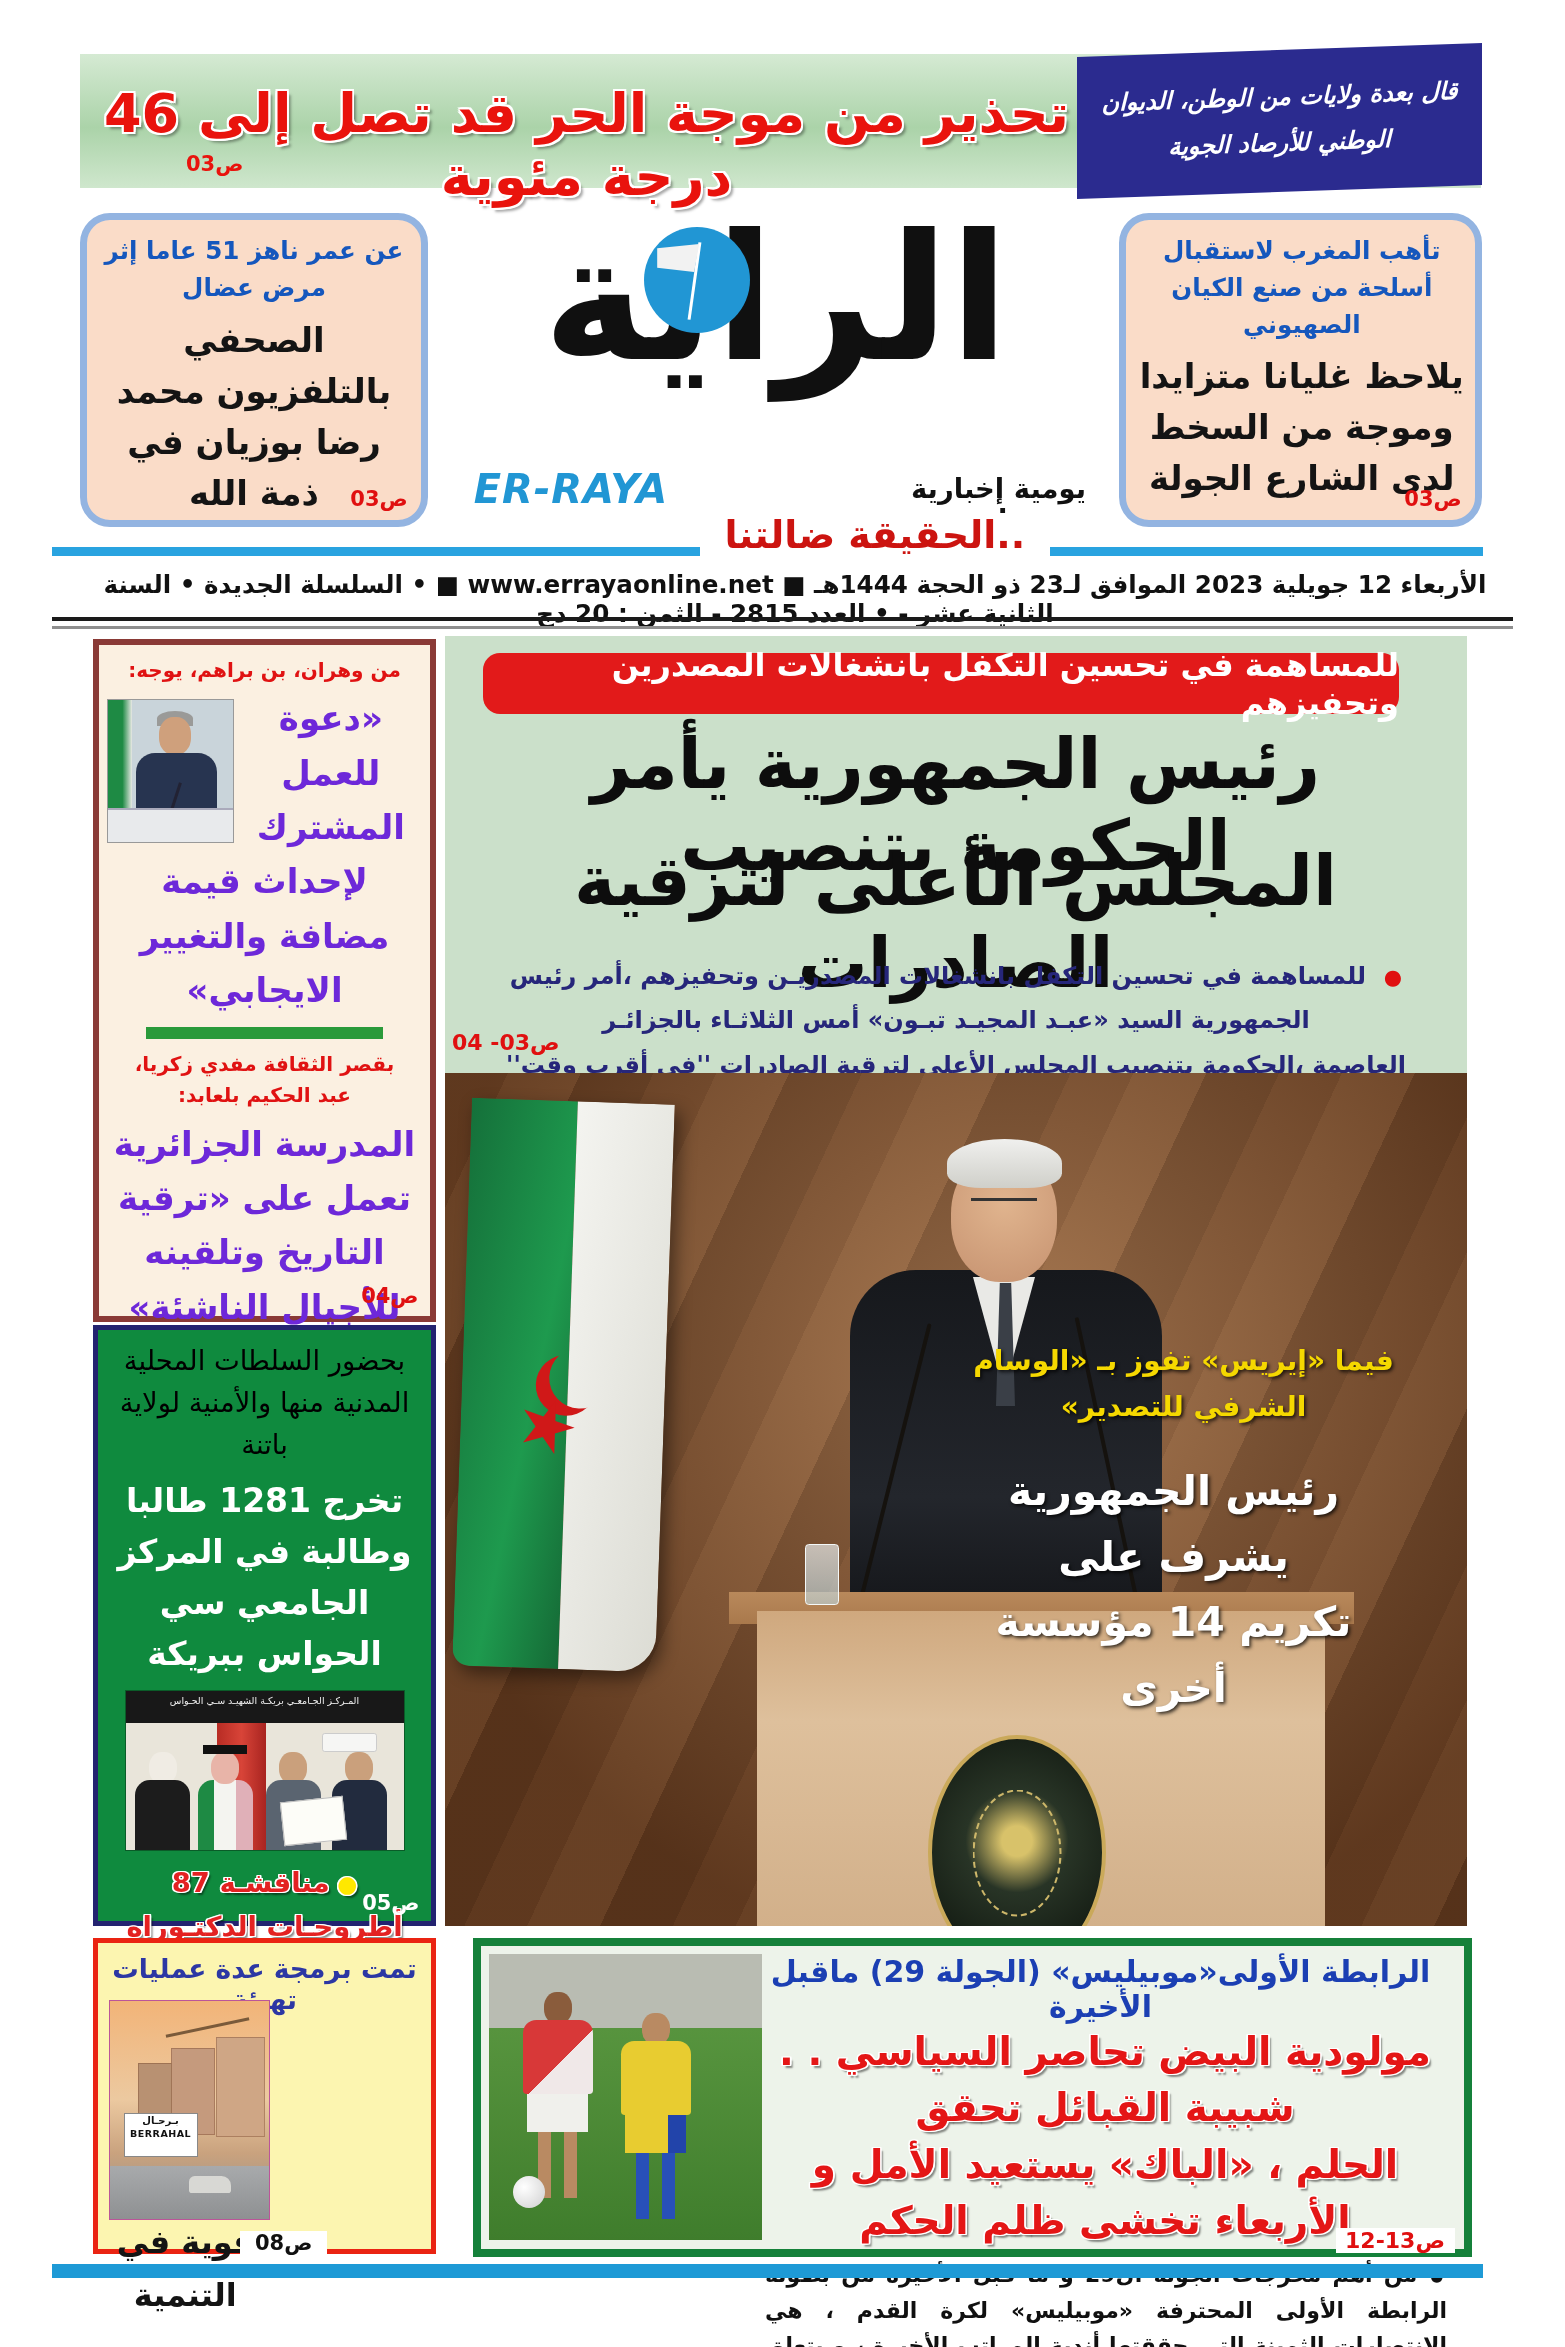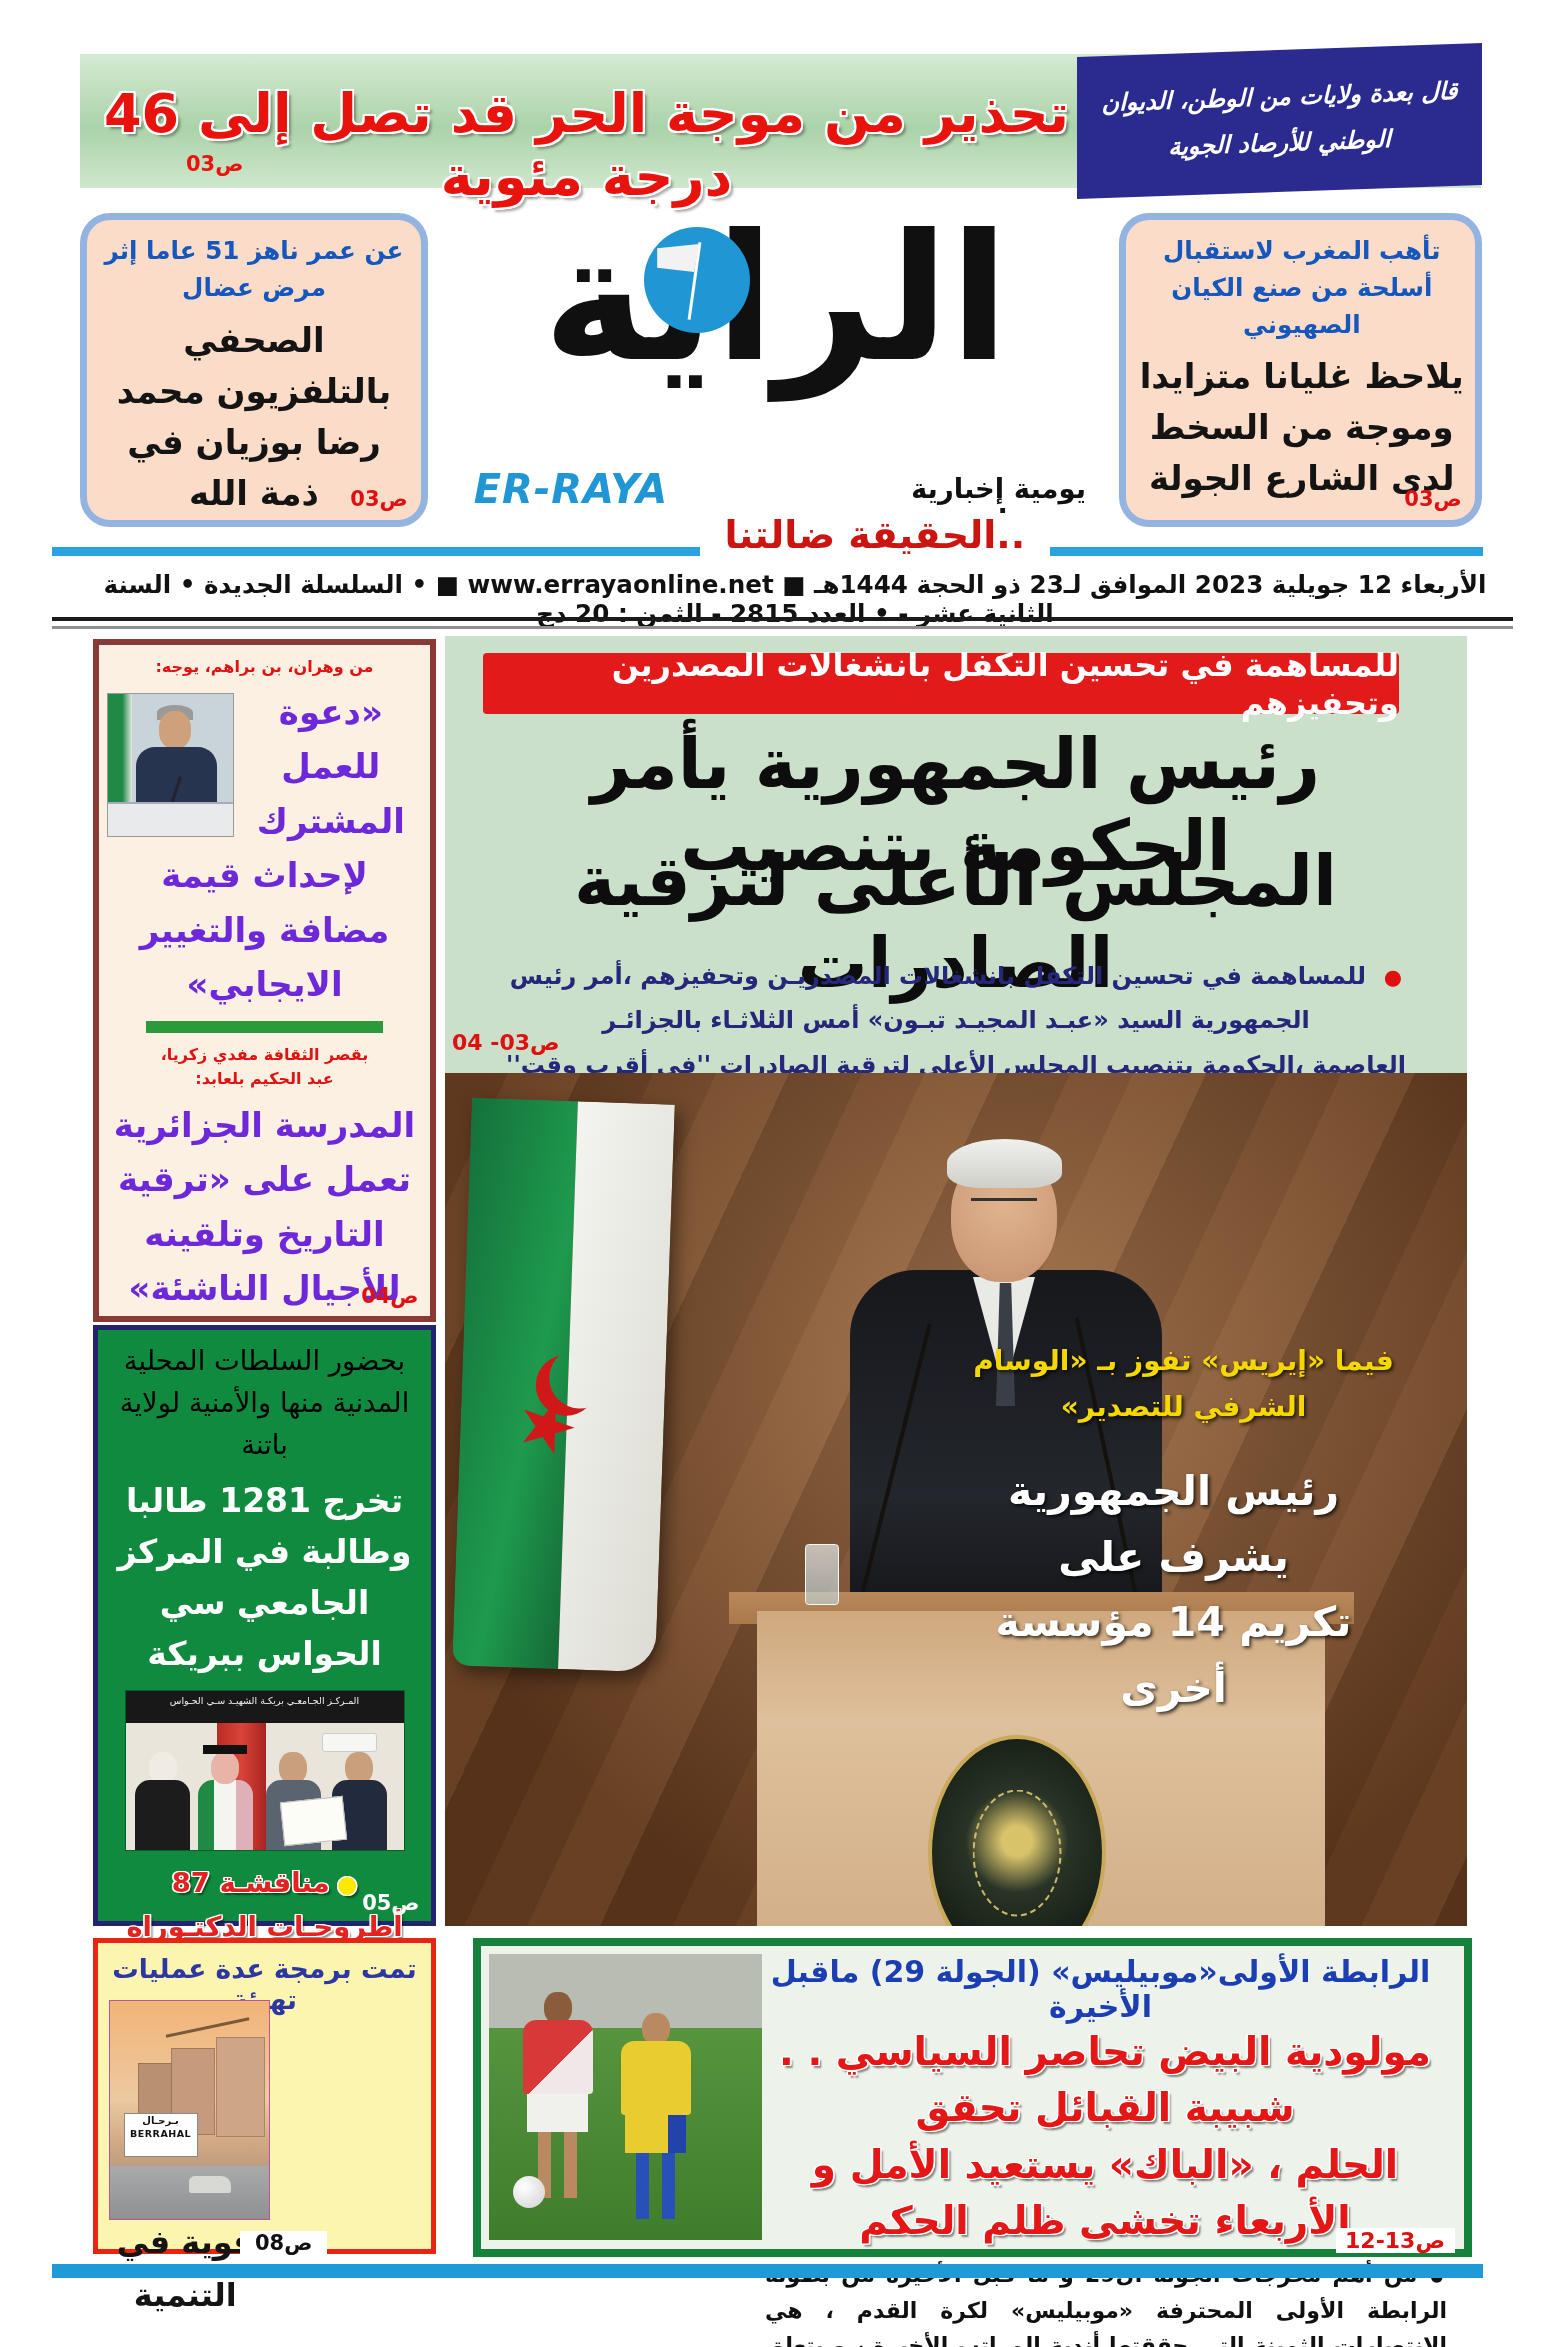--- a/index.html
+++ b/index.html
@@ -26,21 +26,21 @@
   .logo-flagcloth{position:absolute;left:13.2px;top:17px;width:42px;height:28px;background:#f2f2f2;clip-path:polygon(0 15%,100% 0,88% 100%,0 85%);}
   .logo-latin{left:462px;top:466px;width:218px;font-size:40px;font-weight:900;font-style:italic;color:#2196d4;letter-spacing:0.9px;direction:ltr;text-align:center;}
   .logo-tagline{left:880px;top:473px;width:237px;font-size:27.4px;font-weight:bold;color:#111;text-align:center;}
   .mast-line{left:52px;top:547px;width:1431px;height:8.5px;background:#29a3e0;}
   .mast-slogan{left:700px;top:513px;background:#fff;padding:0 24.6px;font-size:38px;font-weight:900;color:#cc1410;}
   .dateline{left:69px;top:570px;width:1452px;text-align:center;font-size:24.6px;font-weight:bold;color:#111;}
   .rule1{left:52px;top:617px;width:1461px;height:3.8px;background:#1a1a1a;}
   .rule2{left:52px;top:626px;width:1461px;height:2.8px;background:#8f8f8f;}
   
   .lead-green{left:445px;top:636px;width:1022px;height:437px;background:#cbe0ca;}
-  .lead-kicker{left:483px;top:653px;width:916px;height:61px;background:#e21a1a;border-radius:4px;display:flex;align-items:center;justify-content:center;color:#fff;font-size:32px;font-weight:800;}
+  .lead-kicker{left:483px;top:653px;width:916px;height:61px;background:#e21a1a;border-radius:17px;display:flex;align-items:center;justify-content:center;color:#fff;font-size:32px;font-weight:800;}
   .lead-h1{left:454px;width:1003px;text-align:center;font-size:70px;font-weight:900;color:#0d0d0d;letter-spacing:-0.9px;}
   .lead-deck{left:460px;top:954px;width:992px;color:#26267a;font-size:24px;font-weight:bold;line-height:1.85;text-align:center;}
   .lead-deck .bullet{color:#e01010;font-size:21px;vertical-align:middle;margin-left:9.5px;}
   .lead-ref{left:452px;top:1030px;color:#e01010;font-size:22px;font-weight:bold;}
   
   .main-photo{left:445px;top:1073px;width:1022px;height:853px;overflow:hidden;background:
     repeating-linear-gradient(115deg,#7c4c2c 0 57px,#8a5835 57px 123px,#6e4225 123px 189px);}
   .wood-shade{position:absolute;inset:0;background:radial-gradient(ellipse at 55% 35%,rgba(255,220,170,.25),rgba(40,20,5,.35) 75%);}
   .flag{position:absolute;left:17px;top:28px;width:203px;height:568px;transform:rotate(2deg);border-radius:0 0 38px 17px;overflow:hidden;box-shadow:5.7px 7.6px 17px rgba(0,0,0,.45);}
   .flag .g{position:absolute;left:0;top:0;width:52%;height:100%;background:linear-gradient(100deg,#15703a,#1e9a4e 60%,#156a36);}
@@ -56,21 +56,21 @@
   .mic{position:absolute;width:3.8px;height:312px;background:#15120e;border-radius:2.8px;}
   .podium{position:absolute;left:312px;top:538px;width:568px;height:315px;background:linear-gradient(180deg,#cfa87e,#dec09c 35%,#d2b08a);}
   .podium-ledge{position:absolute;left:284px;top:519px;width:625px;height:32px;background:linear-gradient(#b9895b,#a9794c);}
   .seal{position:absolute;left:483px;top:662px;width:170px;height:227px;border-radius:50%;background:radial-gradient(circle at 50% 45%,#d8c26a 0 10%,#283426 34%,#151d14 75%);border:4.7px solid #caa95a;}
   .seal i{position:absolute;left:50%;top:50%;width:85px;height:123px;transform:translate(-50%,-50%);border-radius:50%;border:2.8px dashed #cdb76a;}
   .glass{position:absolute;left:360px;top:471px;width:32px;height:59px;background:linear-gradient(#eef4f6aa,#bcd4daa0);border:1.9px solid #f4f8f8;border-radius:3.8px;}
   .photo-kick{position:absolute;left:516px;top:265px;width:445px;text-align:center;color:#f5d800;font-size:28px;font-weight:800;line-height:1.65;}
   .photo-hl{position:absolute;left:492px;top:386px;width:473px;text-align:center;color:#ffffff;font-size:41px;font-weight:900;line-height:1.6;}
   
   .box1{left:93px;top:639px;width:343px;height:683px;background:#fbf0e1;border:6.6px solid #8a3a36;box-sizing:border-box;padding:9.5px 7.6px;}
-  .box1 .kick{color:#e01212;font-size:16px;font-weight:bold;text-align:center;line-height:1.55;}
+  .box1 .kick{color:#e01212;font-size:20px;font-weight:bold;text-align:center;line-height:1.55;}
   .box1 .hl{color:#6d28d9;font-size:34px;font-weight:700;line-height:1.6;text-align:center;margin-top:5.7px;}
   .b1-photo{float:left;width:125px;height:142px;margin:7.6px 5.7px 3.8px 0;background:#c9d4da;position:relative;overflow:hidden;border:0.9px solid #999;}
   .b1-flag{position:absolute;left:0;top:0;width:24.6px;height:100%;background:linear-gradient(90deg,#1e8a44 60%,#e8e8e4);}
   .b1-head{position:absolute;left:51px;top:17px;width:32px;height:38px;background:#cfa07c;border-radius:45%;}
   .b1-hair{position:absolute;left:49px;top:11.4px;width:36px;height:15px;background:#9a9a98;border-radius:50% 50% 0 0;}
   .b1-suit{position:absolute;left:28px;top:53px;width:81px;height:61px;background:#273450;border-radius:19px 19px 0 0;}
   .b1-podium{position:absolute;left:0;bottom:0;width:100%;height:32px;background:#e8eaec;border-top:2.8px solid #aab;}
   .b1-mic{position:absolute;left:66px;bottom:28px;width:2.8px;height:32px;background:#223;transform:rotate(18deg);}
   .green-bar{width:237px;height:12.3px;background:#2a9a3a;margin:9.5px auto;clear:both;}
   .box1 .ref{position:absolute;bottom:7.6px;right:11.4px;color:#e01010;font-size:21px;font-weight:bold;}

